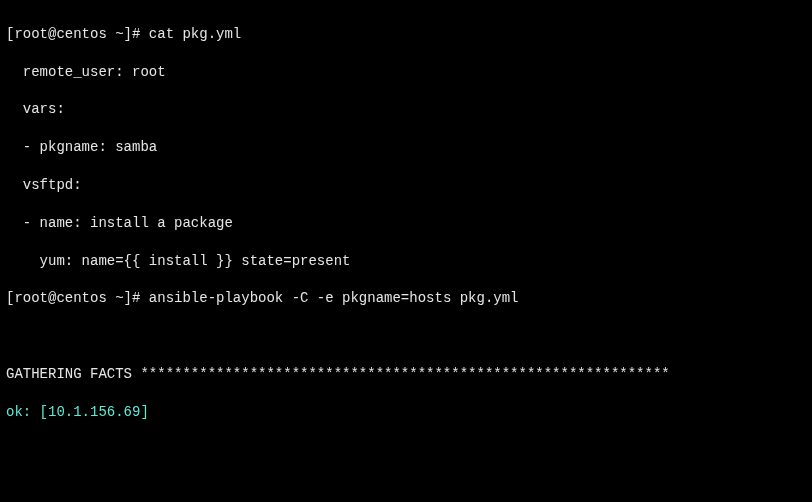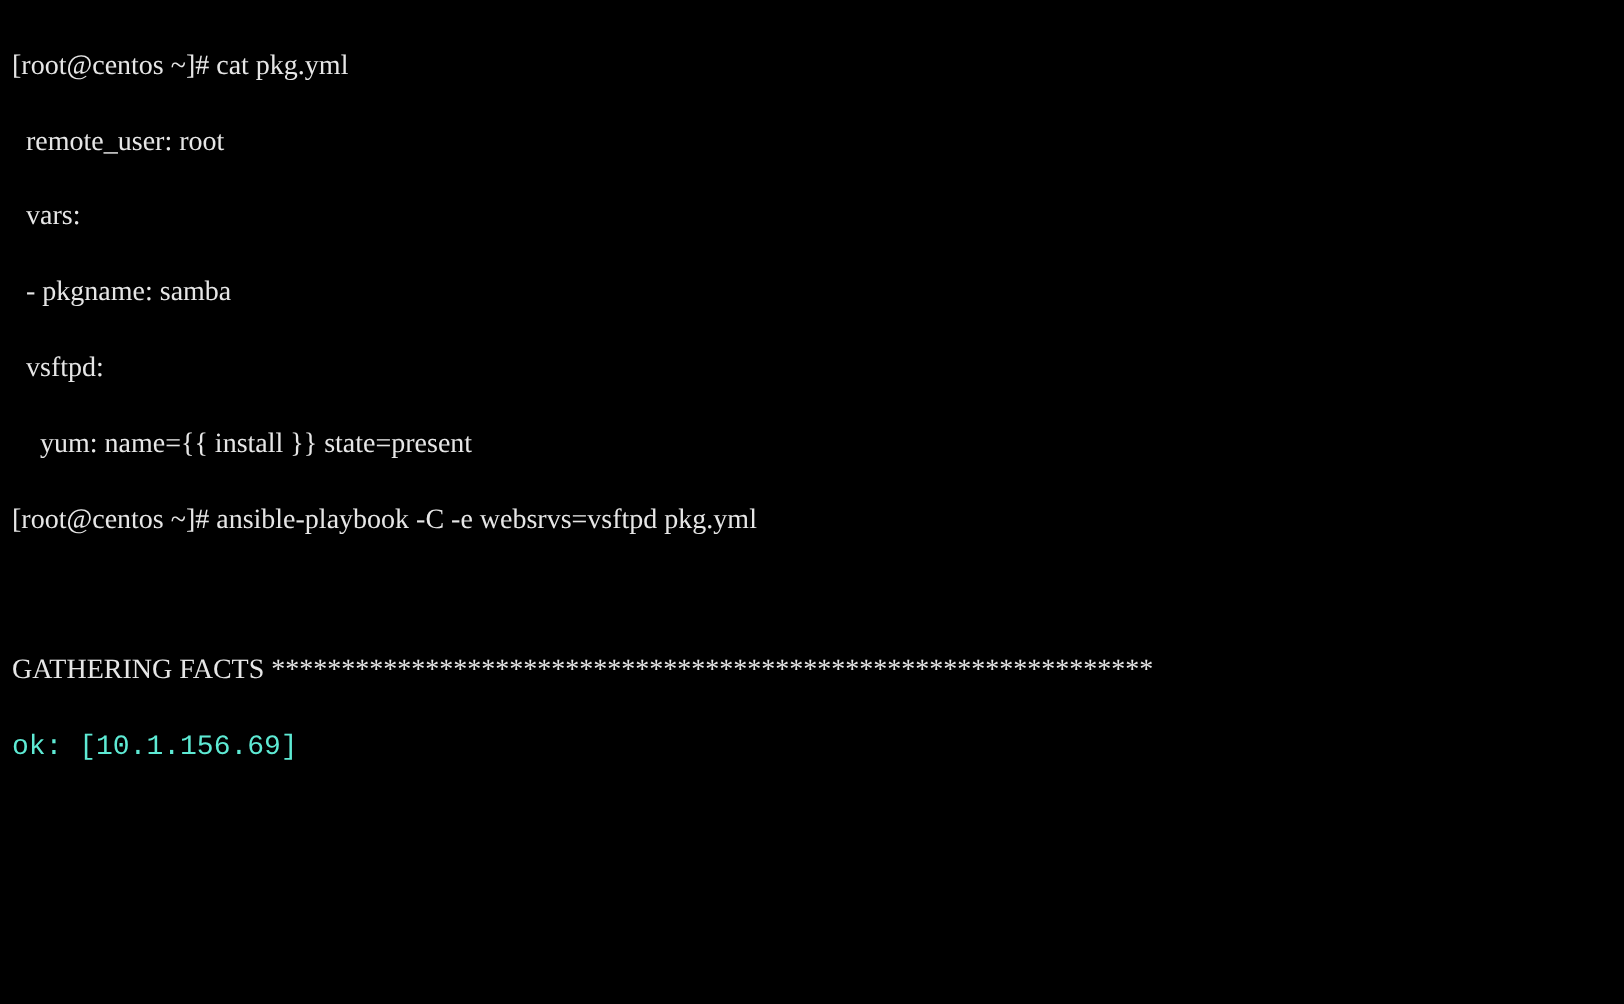--- a/index.html
+++ b/index.html
@@ -11,35 +11,36 @@
     font-size: 14px;
     line-height: 1.35;
     width: 812px;
     height: 502px;
     overflow: hidden;
   }
   .terminal {
     padding: 6px 6px;
     white-space: pre;
   }
-  .white { color: #e6e6e6; font-family: Liberation Serif, serif; }
+  .white { color: #e6e6e6; }
   .green { color: #5eead4; }
   span { white-space: pre; }
 </style>
 </head>
 <body>
 
 <div class="terminal">
 <div><span class="white">[root@centos ~]# </span><span class="white">cat pkg.yml</span></div>
 <div class="white">  remote_user: root</div>
 <div class="white">  vars:</div>
 <div class="white">  - pkgname: samba</div>
 <div class="white">  vsftpd:</div>
+<div class="white">  - name: install a package</div>
 <div class="white">    yum: name={{ install }} state=present</div>
-<div><span class="white">[root@centos ~]# </span><span class="white">ansible-playbook -C -e websrvs=vsftpd pkg.yml</span></div>
+<div><span class="white">[root@centos ~]# </span><span class="white">ansible-playbook -C -e pkgname=hosts pkg.yml</span></div>
 <div class="white"></div>
 <div class="white"></div>
 <div class="white">GATHERING FACTS ***************************************************************</div>
 <div class="green">ok: [10.1.156.69]</div>
 
 <div class="white"></div>
 
 
 
 <div class="white"></div>

